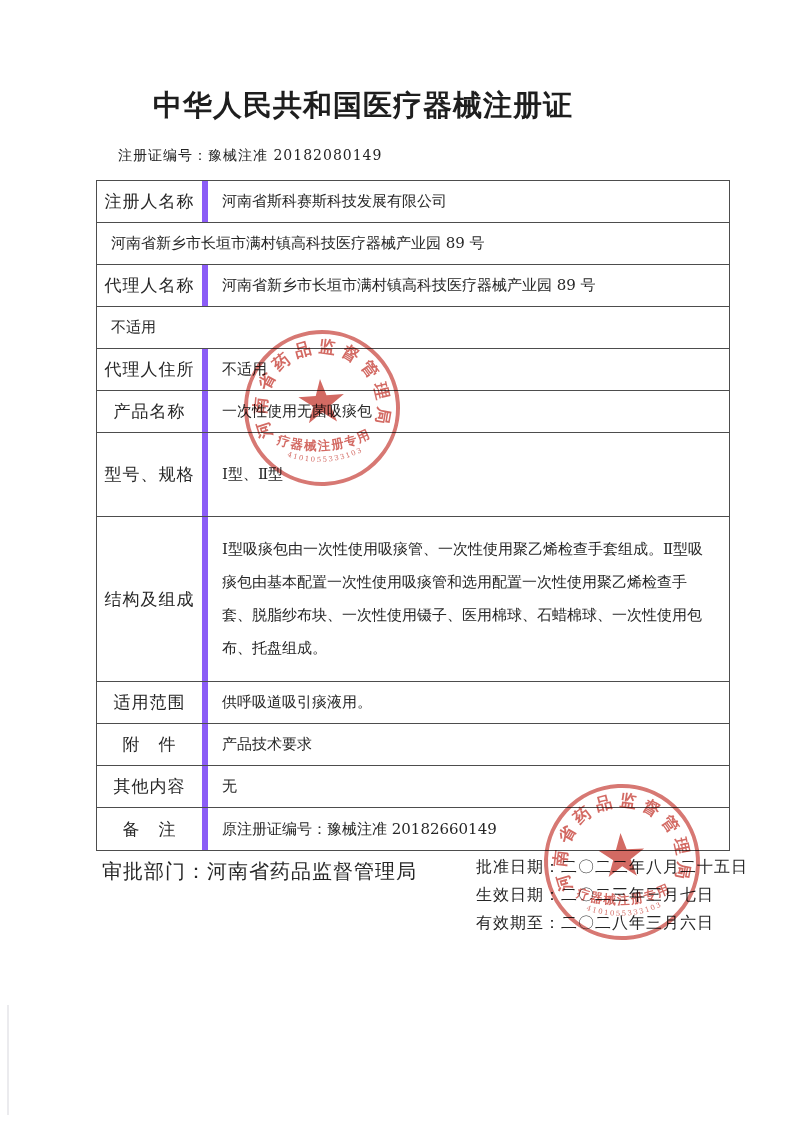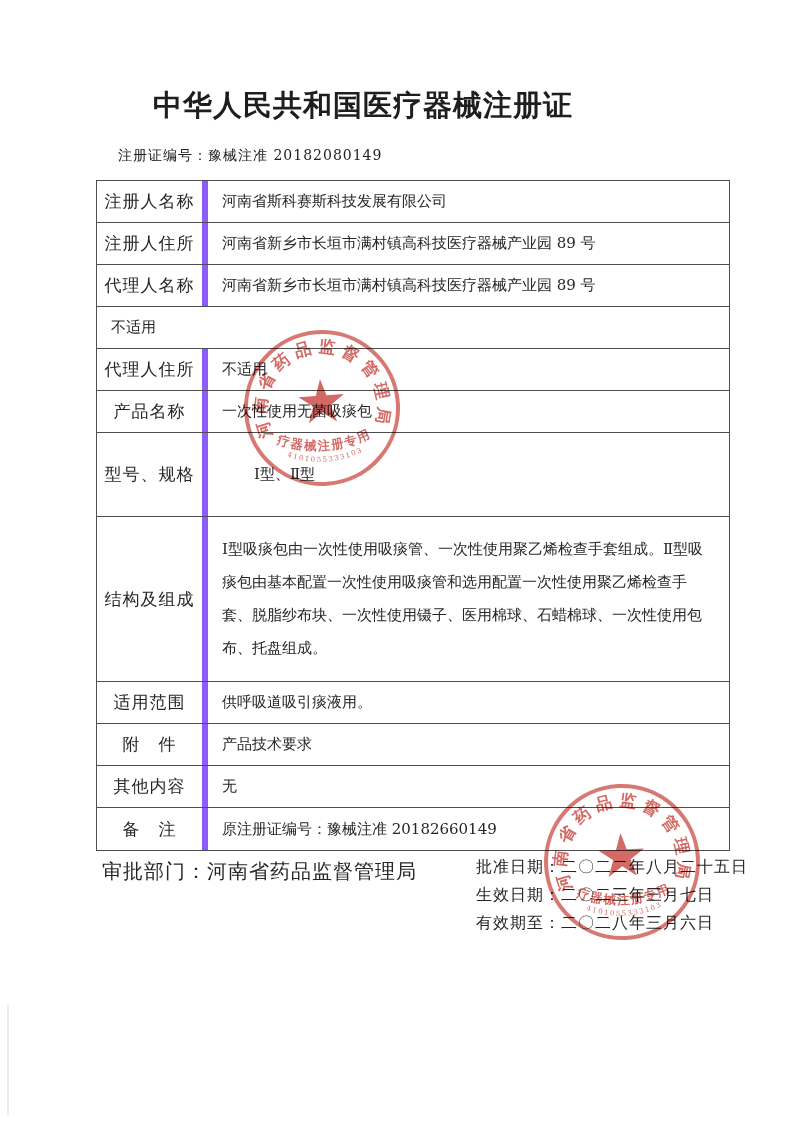--- a/index.html
+++ b/index.html
@@ -23,21 +23,21 @@
     position:absolute; top:147px; left:118px;
     font-size:14px; letter-spacing:1px; color:#222;
   }
 
   .cert-table {
     position:absolute; left:96px; top:180px; width:634px;
     border:1px solid #4d4d4d;
   }
   .t-row { display:flex; height:42px; border-bottom:1px solid #4d4d4d; }
   .t-row:last-child { border-bottom:none; }
-  .t-row.h84 { height:84px;gap:32px; }
+  .t-row.h84 { height:84px; }
   .t-row.h165 { height:165px; }
   .t-label {
     width:111px; flex:0 0 111px;
     border-right:6px solid #8b5cf6;
     display:flex; align-items:center; justify-content:center;
     text-align:center;
     font-size:17px; letter-spacing:1px;
     padding:0 4px;
   }
   .t-value {
@@ -84,21 +84,20 @@
   <div class="reg-line">
     <span>注册证编号：</span><span>豫械注准 20182080149</span>
   </div>
 
   <div class="cert-table">
     <div class="t-row">
       <div class="t-label">注册人名称</div>
       <div class="t-value">河南省斯科赛斯科技发展有限公司</div>
     </div>
     <div class="t-row">
-      <div class="t-label">注册人住所</div>
       <div class="t-value">河南省新乡市长垣市满村镇高科技医疗器械产业园 89 号</div>
     </div>
     <div class="t-row">
       <div class="t-label">代理人名称</div>
       <div class="t-value">河南省新乡市长垣市满村镇高科技医疗器械产业园 89 号</div>
     </div>
     <div class="t-row">
       <div class="t-value">不适用</div>
     </div>
     <div class="t-row">

